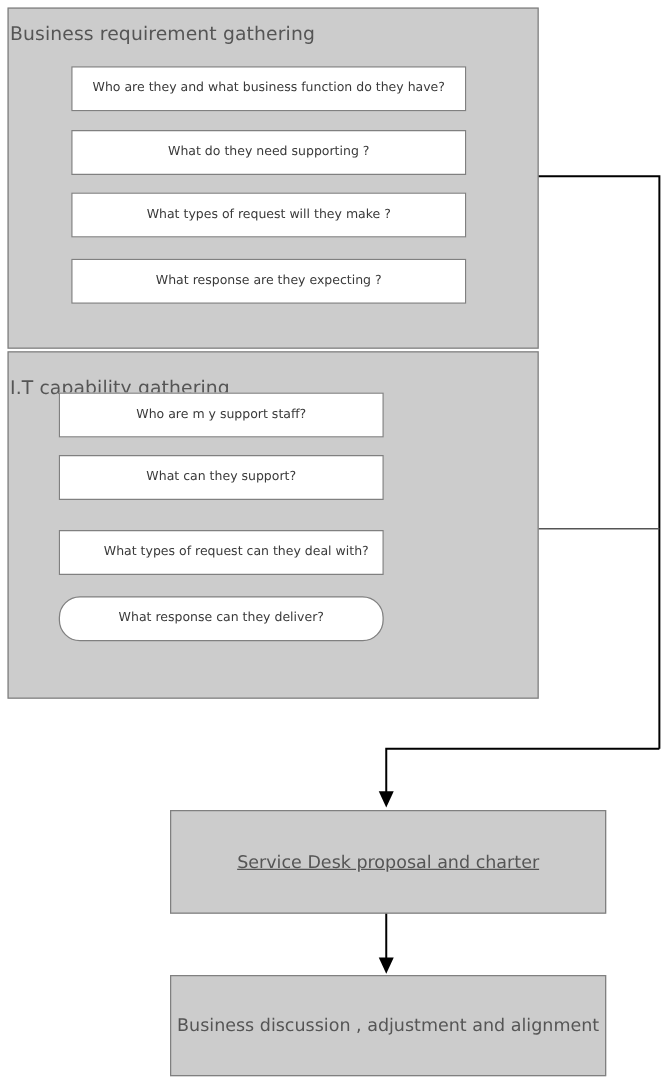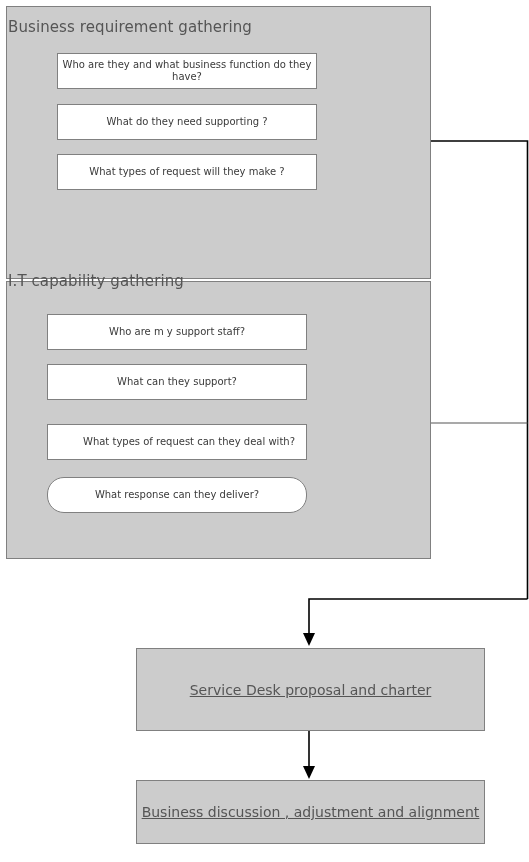--- a/index.html
+++ b/index.html
@@ -55,40 +55,40 @@
     border: 1px solid #808080;
     box-sizing: border-box;
     display: flex;
     align-items: center;
     justify-content: center;
     font-size: 10px;
     color: #3a3a3a;
     text-align: center;
     line-height: 1.2;
   }
-  .qb-business { left: 57px; width: 260px; height: 36px; }
+  .qb-business { left: 57px; width: 316px; height: 36px; }
   .qb-it       { left: 47px; width: 260px; height: 36px; }
 
   
   .process-box {
     position: absolute;
     left: 136px;
     width: 349px;
     background: #cccccc;
     border: 1px solid #808080;
     box-sizing: border-box;
     display: flex;
     align-items: center;
     justify-content: center;
     font-size: 14px;
     color: #555555;
     text-align: center;
   }
   #box-proposal   { top: 648px; height: 83px; text-decoration: underline; }
-  #box-discussion { top: 780px; height: 64px; text-decoration: underline; }
+  #box-discussion { top: 780px; height: 81px; }
 
   
   #connectors {
     position: absolute;
     left: 0;
     top: 0;
     width: 529px;
     height: 862px;
     pointer-events: none;
   }
@@ -97,23 +97,24 @@
 <body>
 
 <div id="canvas">
 
   <div class="group-container" id="group-business"></div>
   <div class="group-title" style="top:18px;">Business requirement gathering</div>
 
   <div class="question-box qb-business" style="top:53px;">Who are they and what business function do they have?</div>
   <div class="question-box qb-business" style="top:154px;">What types of request will they make ?</div>
   <div class="question-box qb-business" style="top:104px;">What do they need supporting ?</div>
+  <div class="question-box qb-business" style="top:207px;">What response are they expecting ?</div>
 
   <div class="group-container" id="group-it"></div>
-  <div class="group-title" style="top:272px;">I.T capability gathering</div>
+  <div class="group-title" style="top:301px;">I.T capability gathering</div>
 
   <div class="question-box qb-it" style="top:314px;">Who are m y support staff?</div>
   <div class="question-box qb-it" style="top:364px;">What can they support?</div>
   <div class="question-box qb-it" style="top:424px;padding-left:24px;">What types of request can they deal with?</div>
   <div class="question-box qb-it" style="top:477px;border-radius:17px;">What response can they deliver?</div>
 
   <div class="process-box" id="box-proposal">Service Desk proposal and charter</div>
 
   <div class="process-box" id="box-discussion">Business discussion , adjustment and alignment</div>
 

